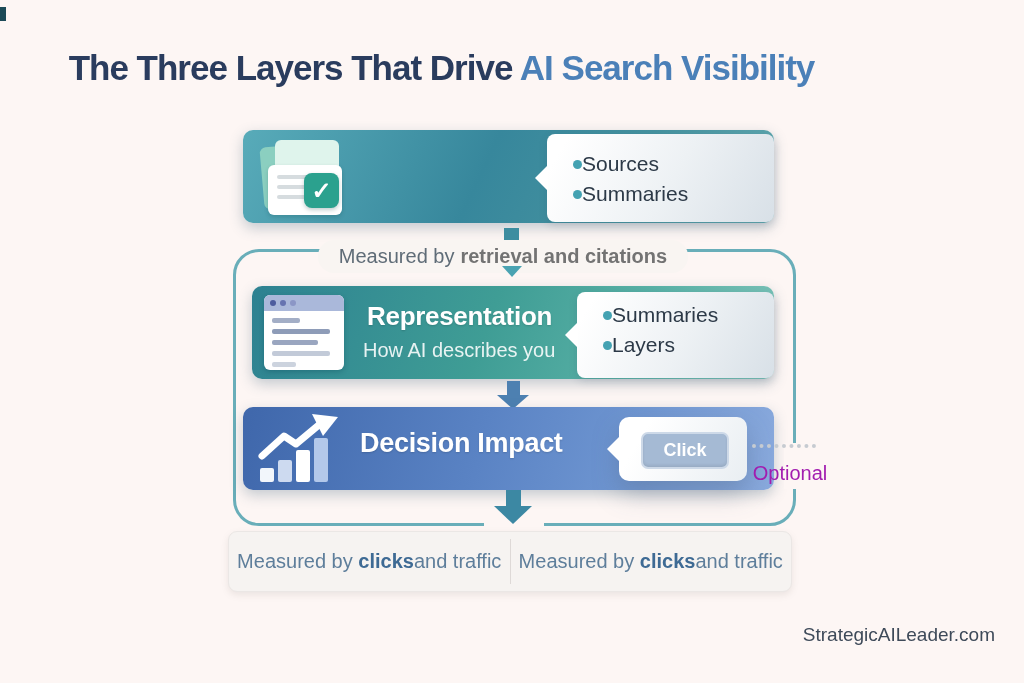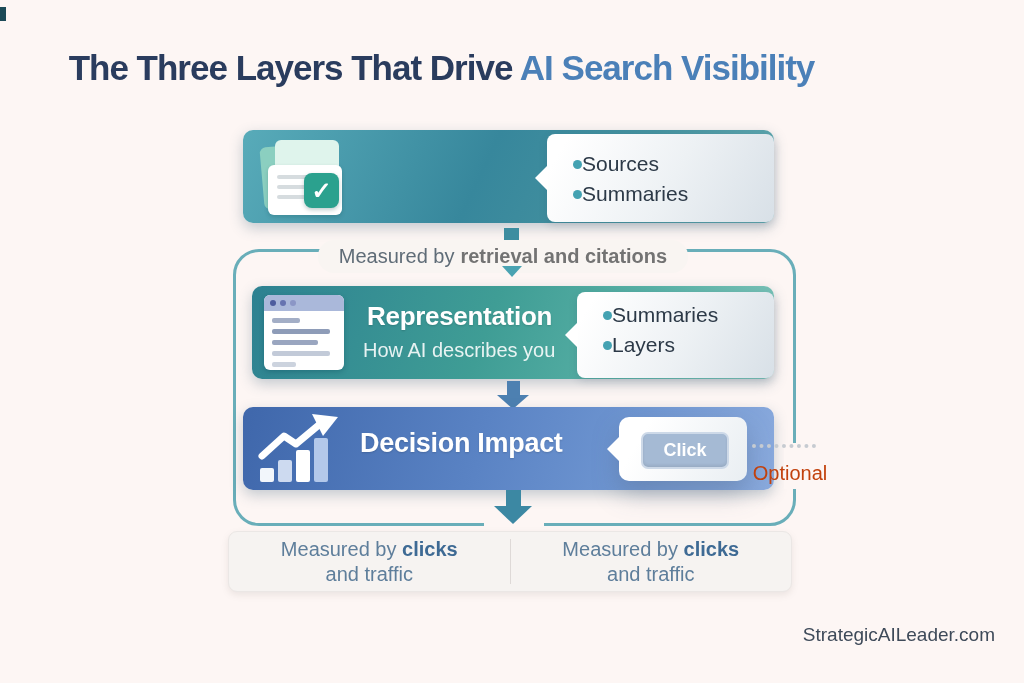--- a/index.html
+++ b/index.html
@@ -100,27 +100,27 @@
 
   
   #callout-click{left:619px;top:417px;width:128px;height:64px;border-radius:10px;
     background:linear-gradient(120deg,#ffffff 20%,#e9eef2 100%);
     box-shadow:0 12px 26px rgba(80,100,130,.35);}
   #click-btn{position:absolute;left:22px;top:15px;width:84px;height:33px;background:#a5bad4;
     border:2px solid #cdd9e8;border-radius:7px;color:#fff;font-weight:bold;font-size:18px;
     display:flex;align-items:center;justify-content:center;
     box-shadow:inset 0 -2px 3px rgba(0,0,0,.08);}
   #dotted-line{left:752px;top:444px;width:64px;height:0;border-top:4px dotted #c6cbd1;}
-  #optional-label{left:740px;top:462px;width:100px;text-align:center;font-size:20px;color:#c2410c;}
+  #optional-label{left:740px;top:462px;width:100px;text-align:center;font-size:20px;color:#a21caf;}
 
   
   #footer-box{left:228px;top:531px;width:562px;height:59px;background:#f6f3f1;
     border:1px solid #ebe7e5;border-radius:9px;box-shadow:0 3px 7px rgba(130,120,115,.14);
     display:flex;}
-  .footer-cell{flex:1;display:flex;flex-direction:column;align-items:center;justify-content:center;
+  .footer-cell{flex:1;display:flex;flex-direction:row;align-items:center;justify-content:center;
     font-size:20px;color:#5e7e9b;line-height:25px;}
   .footer-cell b{color:#3e6a94;}
   #footer-divider{width:1px;background:#ded9d7;margin:7px 0;}
 
   
   #watermark{left:745px;top:624px;width:250px;text-align:right;font-size:19px;color:#3e4a59;}
 </style>
 </head>
 <body>
 

